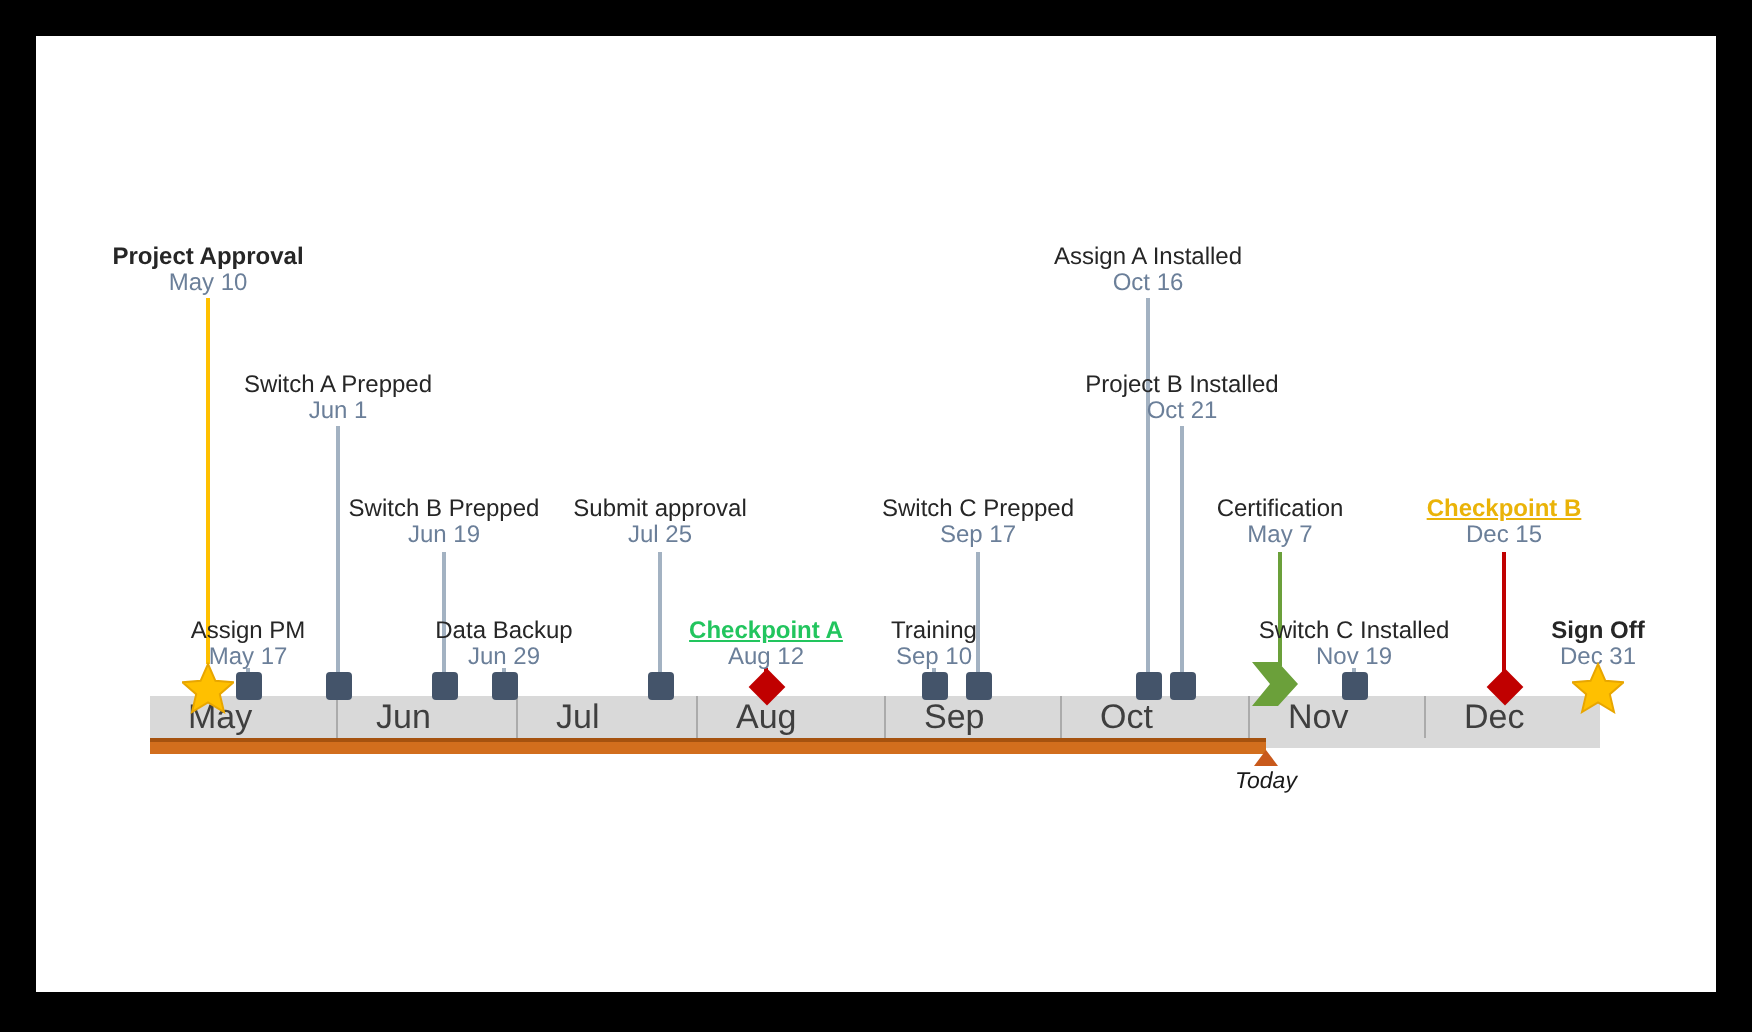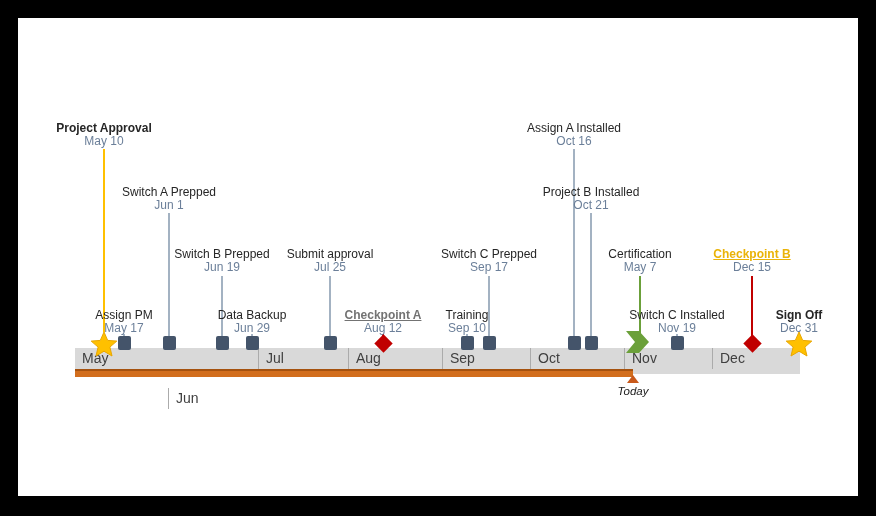--- a/index.html
+++ b/index.html
@@ -5,21 +5,21 @@
   html,body{margin:0;padding:0;}
   .canvas{
     position:relative; width:876px; height:516px; background:#000;
     font-family:"Liberation Sans", sans-serif; overflow:hidden;
   }
   .content{position:absolute; left:18px; top:18px; width:840px; height:478px; background:#fff;}
   .layer{position:absolute; left:0; top:0; width:876px; height:516px;}
   .timeline-bar{position:absolute; top:348px; height:21px; background:#D9D9D9;}
   .month{position:absolute; top:348px; height:21px; box-sizing:border-box;}
   .month + .month, .month.divided{border-left:1px solid #ABABAB;}
-  .month span{display:block; font-size:14px; color:#3F3F3F; line-height:21px; padding-left:7px;}
+  .month span{display:block; font-size:17px; color:#3F3F3F; line-height:21px; padding-left:19px;}
   .progress{position:absolute; top:369px; height:8px;
     background:linear-gradient(180deg,#A5520F 0,#A5520F 2px,#D26E1D 2px);}
   .progress-rest{position:absolute; top:369px; height:5px; background:#D9D9D9;}
   .ms-label{position:absolute; transform:translateX(-50%); text-align:center; white-space:nowrap; z-index:4;}
   .ms-name{font-size:12px; line-height:13px; color:#262626;}
   .ms-name.bold{font-weight:bold;}
   .ms-name.alert{font-weight:bold; text-decoration:underline;}
   .ms-date{font-size:12px; line-height:13px; color:#6B7F99;}
   .leader{position:absolute; width:1.5px; z-index:1;}
   .marker{position:absolute; z-index:5;}
@@ -36,21 +36,21 @@
 <div class="canvas">
   <div class="content"></div>
   <div class="layer">
     <div class="timeline-bar" id="bar" style="left: 75px; width: 725px;"></div>
     <div class="progress" id="progress" style="left: 75px; width: 558px;"></div>
     <div class="progress-rest" id="progress-rest" style="left: 633px; width: 167px;"></div>
     <div id="months">
         <div class="month" style="left: 75px; width: 93px;">
           <span>May</span>
         </div>
-        <div class="month divided" style="left: 168px; width: 90px; margin-top: 40px;">
+        <div class="month divided" style="left: 168px; width: 90px;">
           <span>Jun</span>
         </div>
         <div class="month divided" style="left: 258px; width: 90px;">
           <span>Jul</span>
         </div>
         <div class="month divided" style="left: 348px; width: 94px;">
           <span>Aug</span>
         </div>
         <div class="month divided" style="left: 442px; width: 88px;">
           <span>Sep</span>
@@ -99,21 +99,21 @@
         </div>
         <div class="marker square" style="left: 245.5px; top: 336px;"></div>
         <div class="leader" style="left: 329.25px; top: 276px; height: 62px; background: rgb(163, 178, 194);"></div>
         <div class="ms-label" style="left: 330px; top: 248px;">
           <div class="ms-name">Submit approval</div>
           <div class="ms-date">Jul 25</div>
         </div>
         <div class="marker square" style="left: 323.5px; top: 336px;"></div>
         <div class="leader" style="left: 382.25px; top: 334px; height: 3px; background: rgb(192, 0, 0);"></div>
         <div class="ms-label" style="left: 383px; top: 309px;">
-          <div class="ms-name alert" style="color: #737373; text-decoration: underline;">Checkpoint A</div>
+          <div class="ms-name alert" style="color: #22c55e; text-decoration: underline;">Checkpoint A</div>
           <div class="ms-date">Aug 12</div>
         </div>
         <div class="marker diamond" style="left: 376.5px; top: 337px;"></div>
         <div class="leader" style="left: 466.25px; top: 334px; height: 4px; background: rgb(163, 178, 194);"></div>
         <div class="ms-label" style="left: 467px; top: 309px;">
           <div class="ms-name">Training</div>
           <div class="ms-date">Sep 10</div>
         </div>
         <div class="marker square" style="left: 460.5px; top: 336px;"></div>
         <div class="leader" style="left: 488.25px; top: 276px; height: 62px; background: rgb(163, 178, 194);"></div>

